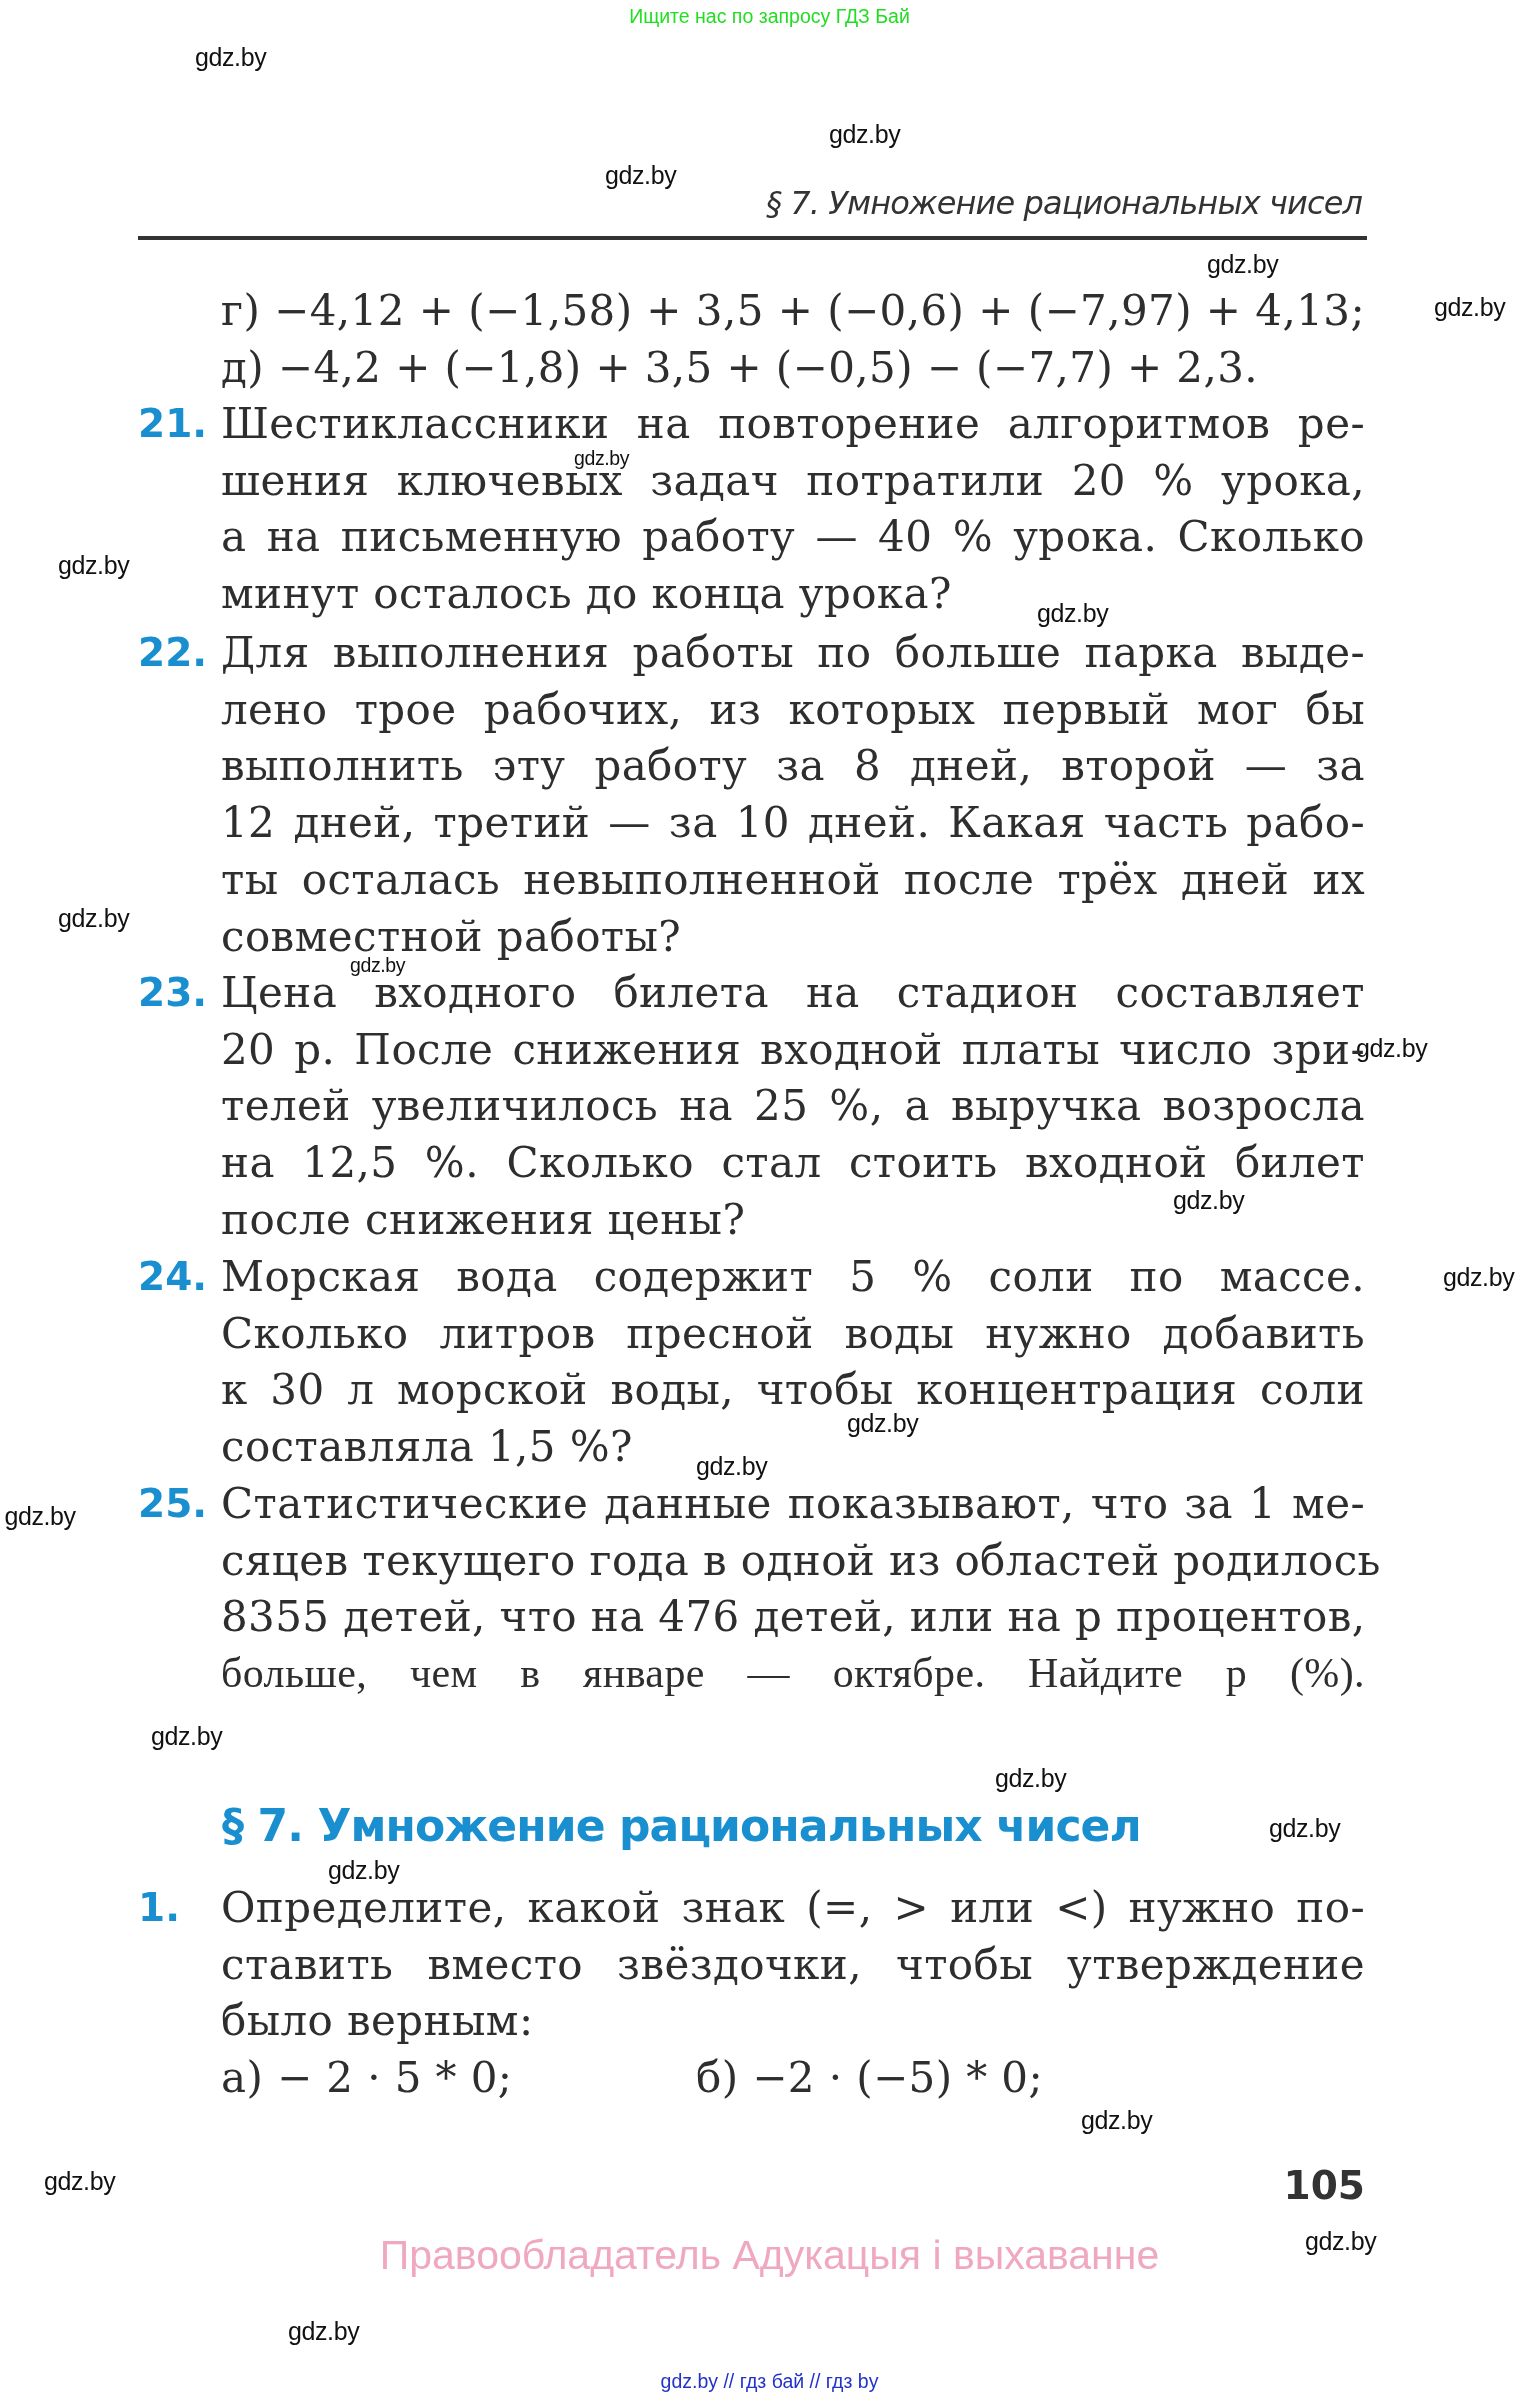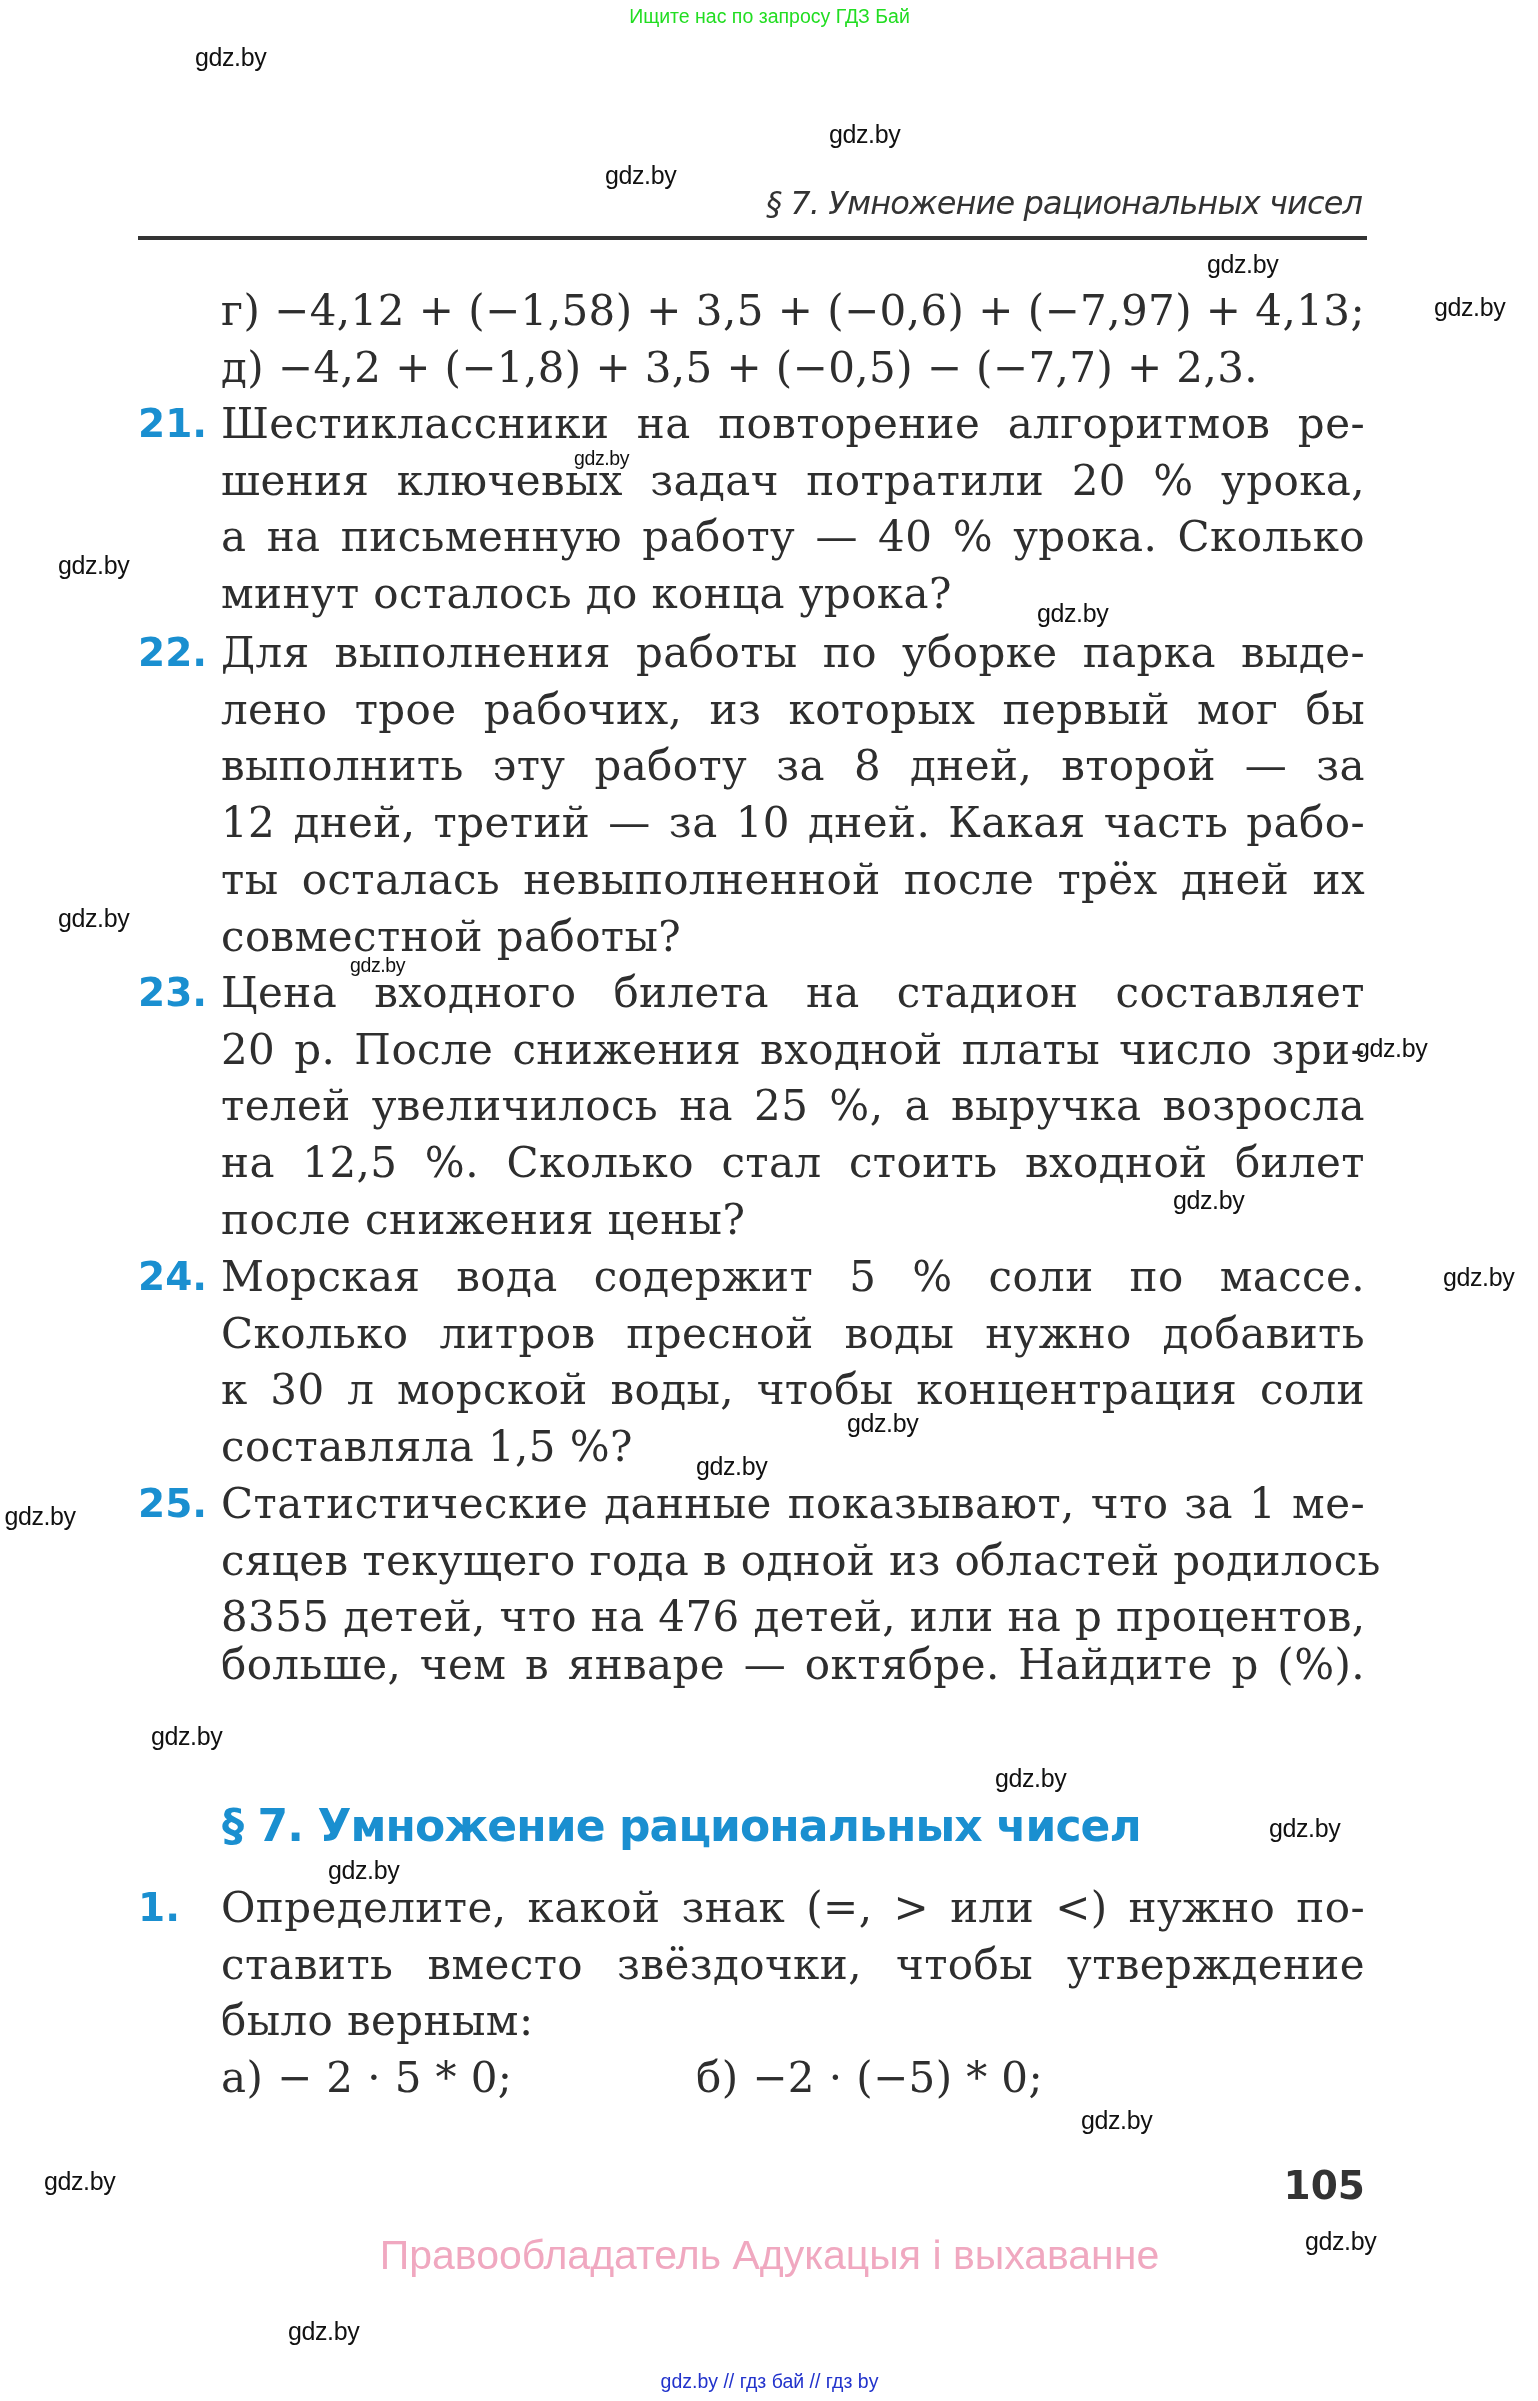--- a/index.html
+++ b/index.html
@@ -63,21 +63,21 @@
 <div class="abs content" style="top:395px;">
   <div class="num" style="top:0;text-align:right;">21.</div>
   <div class="line" style="top:0;">Шестиклассники на повторение алгоритмов ре-</div>
   <div class="line" style="top:57px;">шения ключевых задач потратили 20 % урока,</div>
   <div class="line" style="top:113px;">а на письменную работу — 40 % урока. Сколько</div>
   <div class="line last" style="top:170px;">минут осталось до конца урока?</div>
 </div>
 
 <div class="abs content" style="top:624px;">
   <div class="num" style="top:0;">22.</div>
-  <div class="line" style="top:0;">Для выполнения работы по уборке парка выде-</div>
+  <div class="line" style="top:0;">Для выполнения работы по больше парка выде-</div>
   <div class="line" style="top:57px;">лено трое рабочих, из которых первый мог бы</div>
   <div class="line" style="top:113px;">выполнить эту работу за 8 дней, второй — за</div>
   <div class="line" style="top:170px;">12 дней, третий — за 10 дней. Какая часть рабо-</div>
   <div class="line" style="top:227px;">ты осталась невыполненной после трёх дней их</div>
   <div class="line last" style="top:284px;">совместной работы?</div>
 </div>
 
 <div class="abs content" style="top:964px;">
   <div class="num" style="top:0;">23.</div>
   <div class="line" style="top:0;">Цена входного билета на стадион составляет</div>
@@ -93,21 +93,21 @@
   <div class="line" style="top:57px;">Сколько литров пресной воды нужно добавить</div>
   <div class="line" style="top:113px;">к 30 л морской воды, чтобы концентрация соли</div>
   <div class="line last" style="top:170px;">составляла 1,5 %?</div>
 </div>
 
 <div class="abs content" style="top:1475px;">
   <div class="num" style="top:0;">25.</div>
   <div class="line" style="top:0;">Статистические данные показывают, что за 1 ме-</div>
   <div class="line" style="top:57px;">сяцев текущего года в одной из областей родилось</div>
   <div class="line" style="top:113px;">8355 детей, что на 476 детей, или на p процентов,</div>
-  <div class="line" style="top:161px;">больше, чем в январе — октябре. Найдите p (%).</div>
+  <div class="line" style="top:170px;font-family:Liberation Serif, serif;">больше, чем в январе — октябре. Найдите p (%).</div>
 </div>
 
 <div class="abs section-title" style="top:1800px; left:222px;">§ 7. Умножение рациональных чисел</div>
 
 <div class="abs content" style="top:1879px;">
   <div class="num" style="top:0;">1.</div>
   <div class="line" style="top:0;">Определите, какой знак (=, &gt; или &lt;) нужно по-</div>
   <div class="line" style="top:57px;">ставить вместо звёздочки, чтобы утверждение</div>
   <div class="line last" style="top:113px;">было верным:</div>
   <div class="line last" style="top:170px; width:443px;">а) − 2 · 5 * 0;</div>

